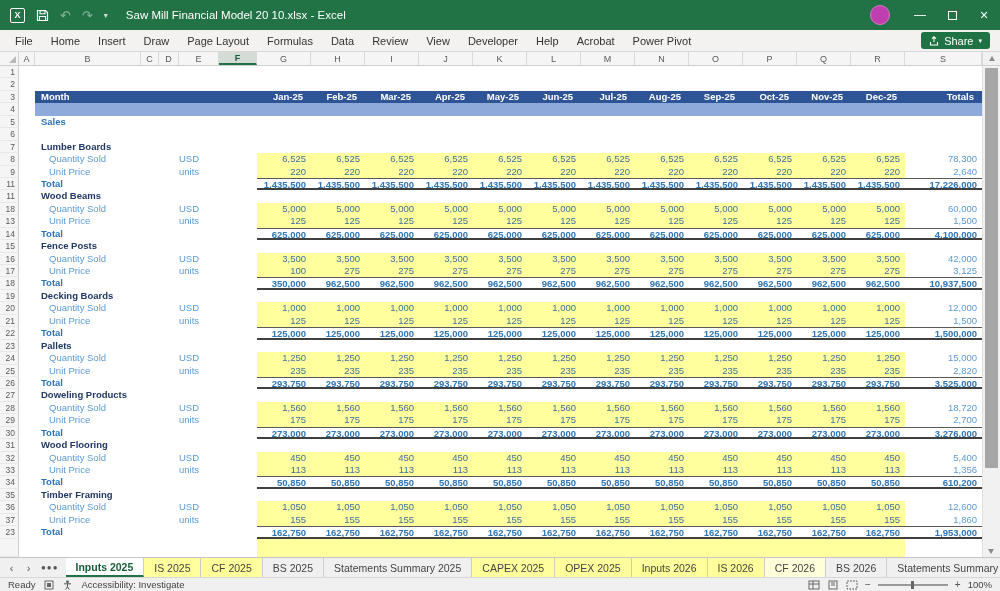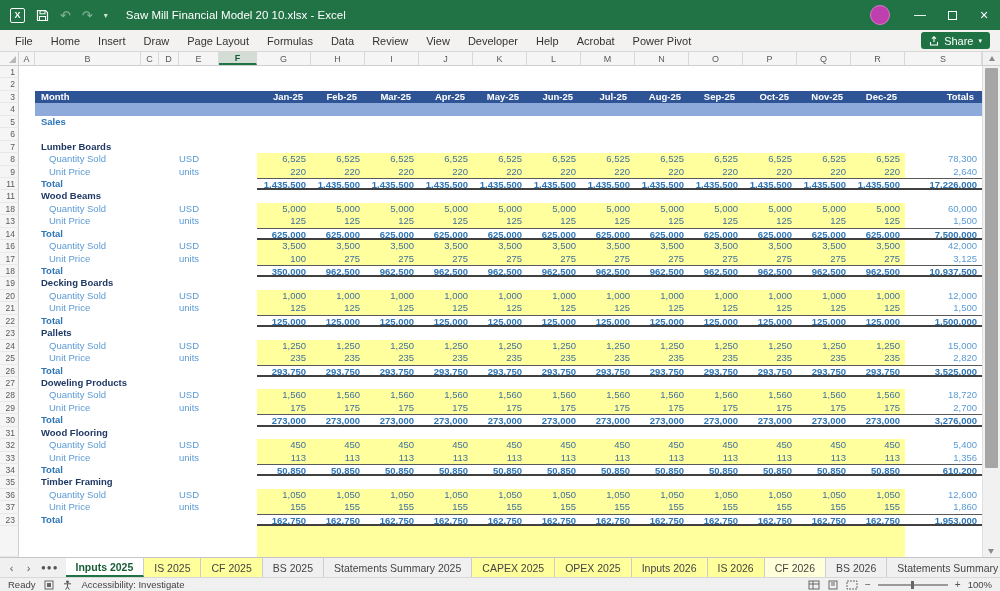--- a/index.html
+++ b/index.html
@@ -348,22 +348,27 @@
             <div class="c num totalval" style="width: 54px;">625,000</div>
             <div class="c num totalval" style="width: 54px;">625,000</div>
             <div class="c num totalval" style="width: 54px;">625,000</div>
             <div class="c num totalval" style="width: 54px;">625,000</div>
             <div class="c num totalval" style="width: 54px;">625,000</div>
             <div class="c num totalval" style="width: 54px;">625,000</div>
             <div class="c num totalval" style="width: 54px;">625,000</div>
             <div class="c num totalval" style="width: 54px;">625,000</div>
             <div class="c num totalval" style="width: 54px;">625,000</div>
             <div class="c num totalval" style="width: 54px;">625,000</div>
-            <div class="c num totalval" style="width: 77px;">7,500,000</div>
+            <div class="c num totalval" style="width: 77px;">4,100,000</div>
           </div>
+        </div>
+        <div class="row">
+          <div class="c rowhdr">15</div>
+          <div class="c" style="width: 16px;"></div>
+          <div class="c sectionlbl" style="width: 947px;">Fence Posts</div>
         </div>
         <div class="row">
           <div class="c rowhdr">16</div>
           <div class="c" style="width: 16px;"></div>
           <div class="c lbl" style="width: 106px;">Quantity Sold</div>
           <div class="c" style="width: 18px;"></div>
           <div class="c" style="width: 20px;"></div>
           <div class="c unit" style="width: 40px;">USD</div>
           <div class="c" style="width: 38px;"></div>
           <div class="c num yellow inputval" style="width: 54px;">3,500</div>

